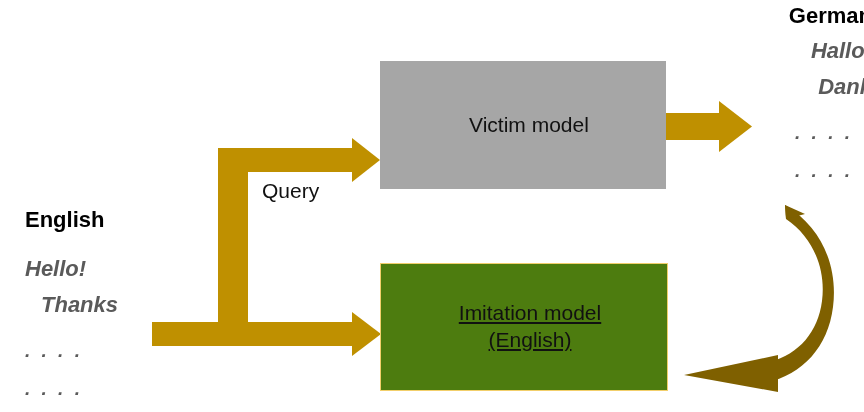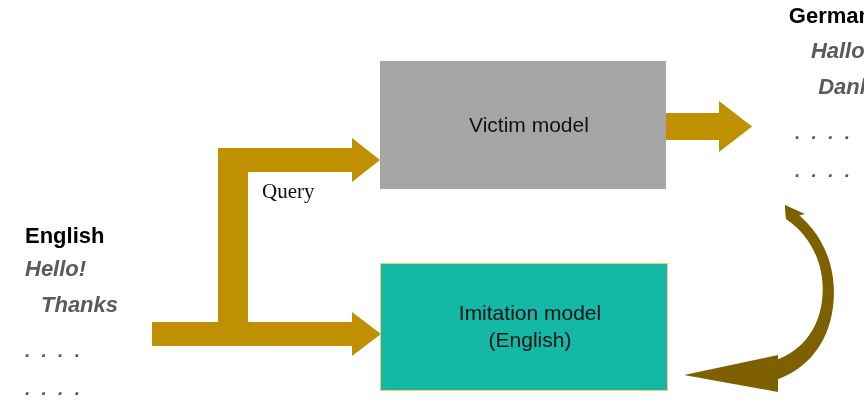--- a/index.html
+++ b/index.html
@@ -76,33 +76,33 @@
     width: 286px;
     height: 128px;
     background: #a6a6a6;
     border: none;
   }
   #imitation-box {
     left: 380px;
     top: 263px;
     width: 288px;
     height: 128px;
-    background: #14b8a6;
+    background: #4d7c0f;
     border: 1px solid #f2cf6b;
+    text-decoration: underline;
   }
 
   
   #query-label {
     position: absolute;
     left: 262px;
     top: 179px;
     font-size: 21px;
     color: #111111;
     white-space: nowrap;
-    font-family: Liberation Serif, serif;
   }
 </style>
 </head>
 <body>
 
 <div id="canvas">
 
   <svg id="svg-layer" viewBox="0 0 864 412" xmlns="http://www.w3.org/2000/svg">
 
     <rect x="152" y="322" width="205" height="24" fill="#BF9000"></rect>
@@ -135,21 +135,21 @@
 
   <div id="imitation-box" class="model-box">
     <span>
       <span>Imitation model</span><br>
       <span>(English)</span>
     </span>
   </div>
 
   <div id="query-label">Query</div>
 
-  <div class="col-heading left-col" style="top:223px;">English</div>
+  <div class="col-heading left-col" style="top:207px;">English</div>
   <div class="col-item left-col" style="top:256px;font-style:italic;">Hello!</div>
   <div class="col-item left-col" style="top:292px;margin-left:16px;">Thanks</div>
   <div class="col-dots left-col" style="top:340px;">. . . .</div>
   <div class="col-dots left-col" style="top:378px;">. . . .</div>
 
   <div class="col-heading right-col" style="top:3px;">German</div>
   <div class="col-item right-col" style="top:38px;">Hallo!</div>
   <div class="col-item right-col" style="top:74px;">Dank</div>
   <div class="col-dots right-col" style="top:122px; right:11px;">. . . .</div>
   <div class="col-dots right-col" style="top:160px; right:11px;">. . . .</div>

